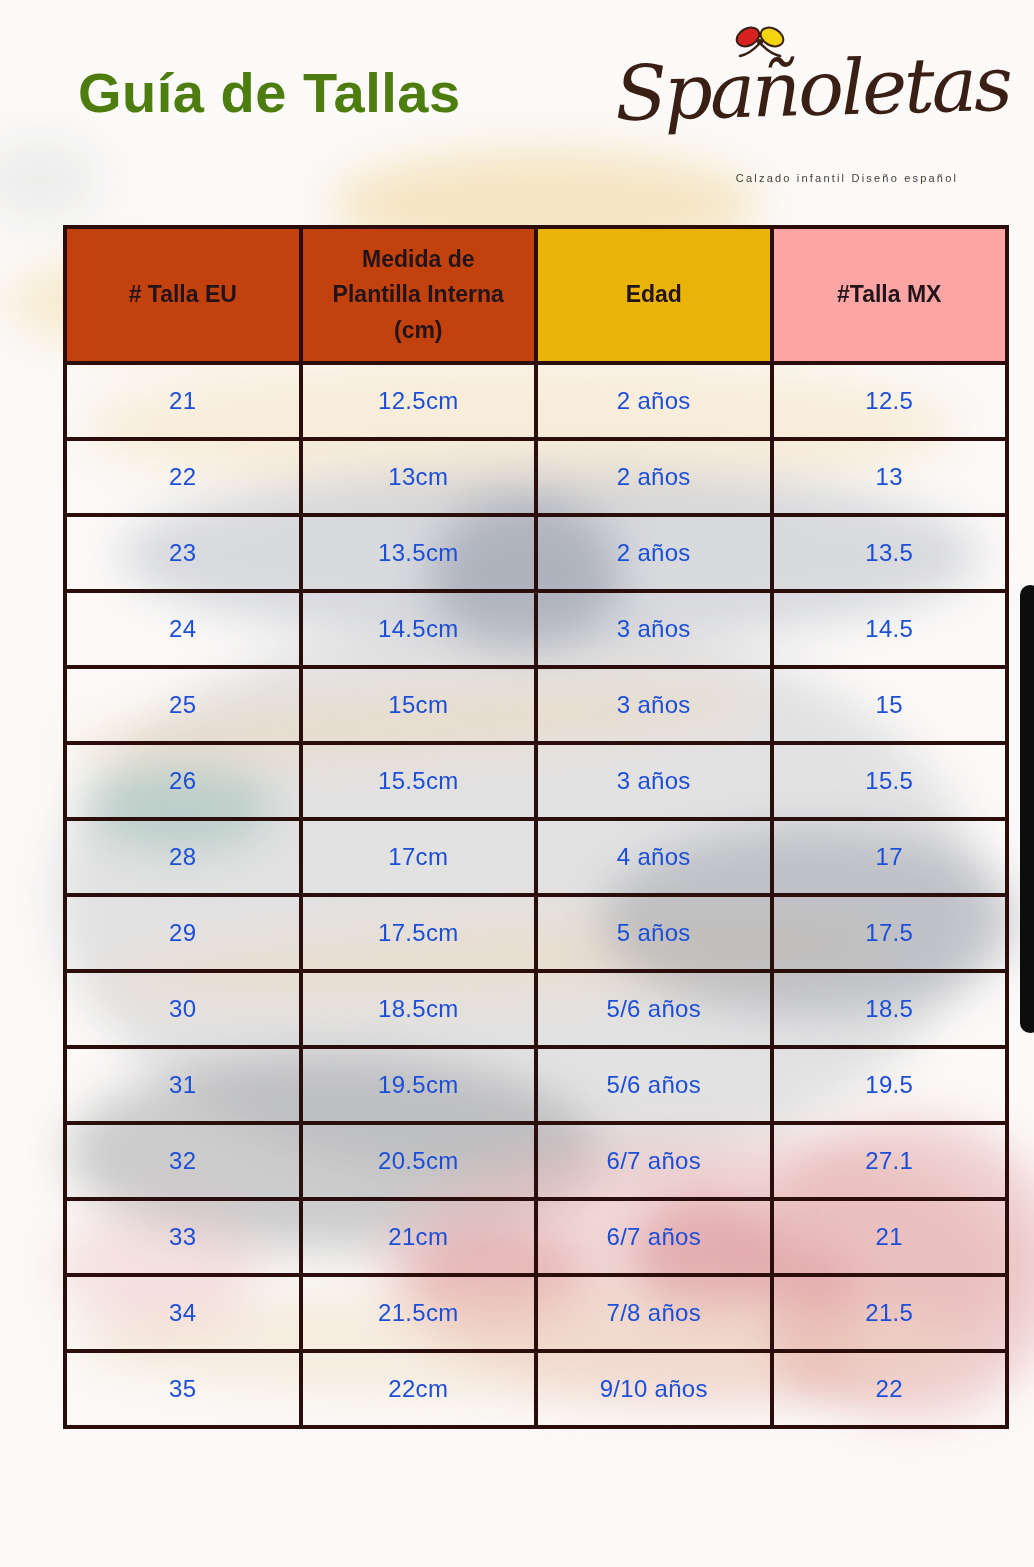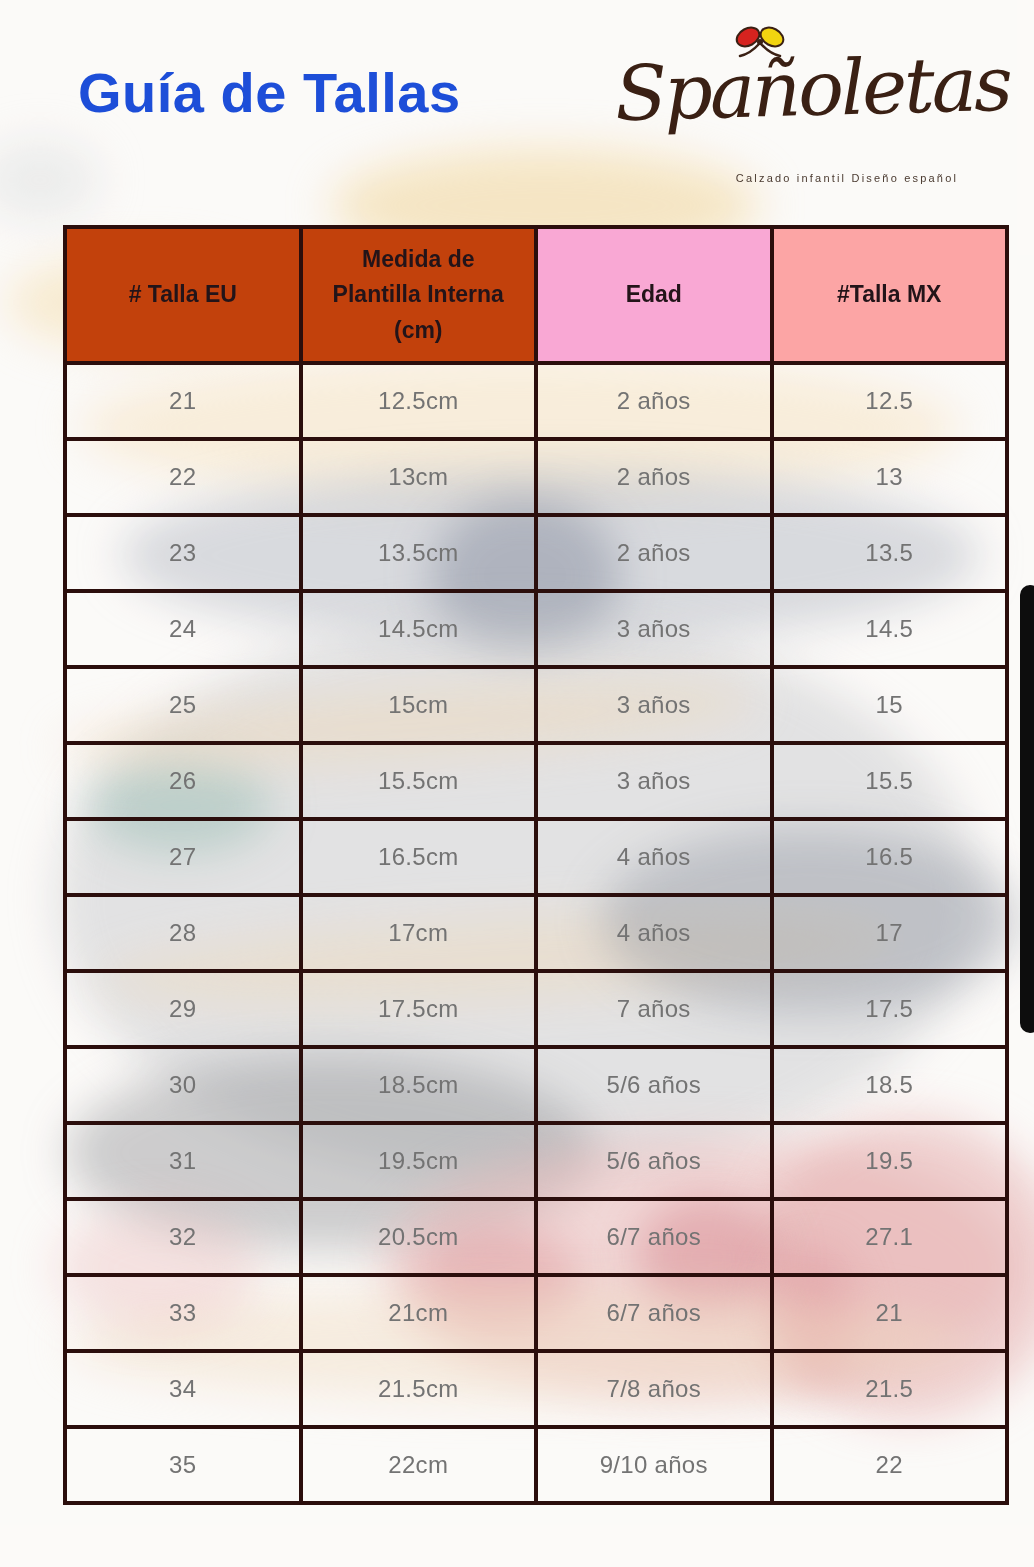--- a/index.html
+++ b/index.html
@@ -28,21 +28,21 @@
   .b15{left:415px;top:1228px;width:165px;height:105px;background:rgba(210,110,118,.40);}
   .b16{left:772px;top:1248px;width:82px;height:135px;background:rgba(215,120,130,.45);}
   .b17{left:70px;top:1288px;width:900px;height:112px;background:rgba(238,216,185,.48);}
   .b18{left:55px;top:1205px;width:205px;height:125px;background:rgba(230,170,170,.35);}
   .b19{left:-20px;top:140px;width:120px;height:80px;background:rgba(210,214,216,.45);}
   .bg-soften{position:absolute;inset:0;background:rgba(255,255,255,.16);}
 
   
   .page-title{
     position:absolute;left:78px;top:60px;z-index:2;
-    font-size:56px;font-weight:bold;color:#1d4ed8;letter-spacing:.5px;
+    font-size:56px;font-weight:bold;color:#4d7c0f;letter-spacing:.5px;
   }
   .logo{position:absolute;left:540px;top:30px;width:472px;height:140px;z-index:2;}
   .logo-text{
     position:absolute;right:2px;top:14px;white-space:nowrap;
     font-family:"DejaVu Serif",serif;font-style:italic;
     font-size:76px;color:#3a2014;letter-spacing:-3px;transform:rotate(-1.5deg);
   }
   .logo-bow{position:absolute;left:186px;top:-8px;}
   .logo-tagline{
     position:absolute;left:148px;right:6px;top:122px;text-align:center;
@@ -56,21 +56,21 @@
   }
   .size-table th,.size-table td{
     border:4px solid #2b0e0c;text-align:center;vertical-align:middle;
     padding:0;
   }
   .size-table thead th{
     height:132px;font-size:23px;font-weight:bold;color:#231419;
     line-height:1.55;white-space:pre-line;
   }
   .size-table tbody td{
-    height:72px;font-size:24px;font-weight:normal;color:#737373;
+    height:72px;font-size:24px;font-weight:normal;color:#1d4ed8;
     background:transparent;letter-spacing:.3px;
   }
 
   
   .scrollbar-thumb{
     position:absolute;right:-6px;top:585px;width:20px;height:448px;z-index:3;
     background:#0d0d0d;border-radius:12px;
   }
 </style>
 </head>
@@ -112,21 +112,21 @@
   <div class="logo-tagline">Calzado infantil  Diseño español</div>
 </div>
 
 <table class="size-table">
   <thead>
     <tr>
       <th style="background-color: #c2410c;"># Talla EU</th>
       <th style="background-color: #c2410c;">Medida de
 Plantilla Interna
 (cm)</th>
-      <th style="background-color: #f9a8d4;">Edad</th>
+      <th style="background-color: #eab308;">Edad</th>
       <th style="background-color: #fca5a5;">#Talla MX</th>
     </tr>
   </thead>
   <tbody>
     <tr>
       <td>21</td>
       <td>12.5cm</td>
       <td>2 años</td>
       <td>12.5</td>
     </tr>
@@ -154,35 +154,29 @@
       <td>3 años</td>
       <td>15</td>
     </tr>
     <tr>
       <td>26</td>
       <td>15.5cm</td>
       <td>3 años</td>
       <td>15.5</td>
     </tr>
     <tr>
-      <td>27</td>
-      <td>16.5cm</td>
-      <td>4 años</td>
-      <td>16.5</td>
-    </tr>
-    <tr>
       <td>28</td>
       <td>17cm</td>
       <td>4 años</td>
       <td>17</td>
     </tr>
     <tr>
       <td>29</td>
       <td>17.5cm</td>
-      <td>7 años</td>
+      <td>5 años</td>
       <td>17.5</td>
     </tr>
     <tr>
       <td>30</td>
       <td>18.5cm</td>
       <td>5/6 años</td>
       <td>18.5</td>
     </tr>
     <tr>
       <td>31</td>

